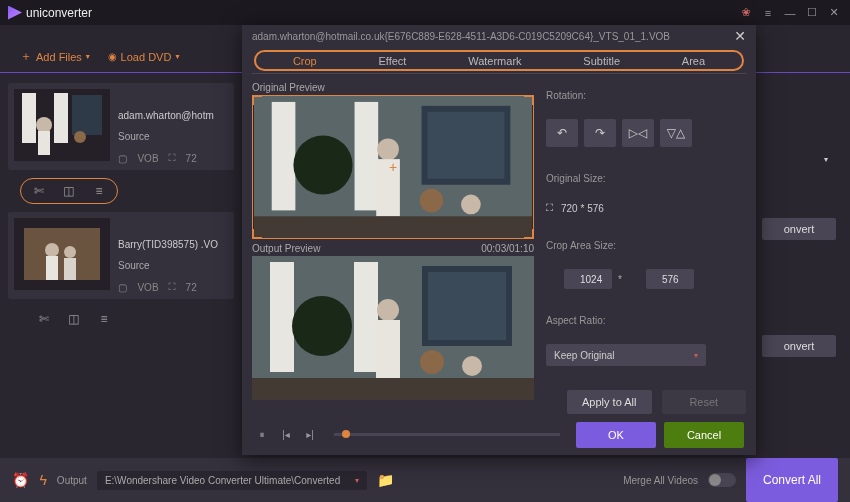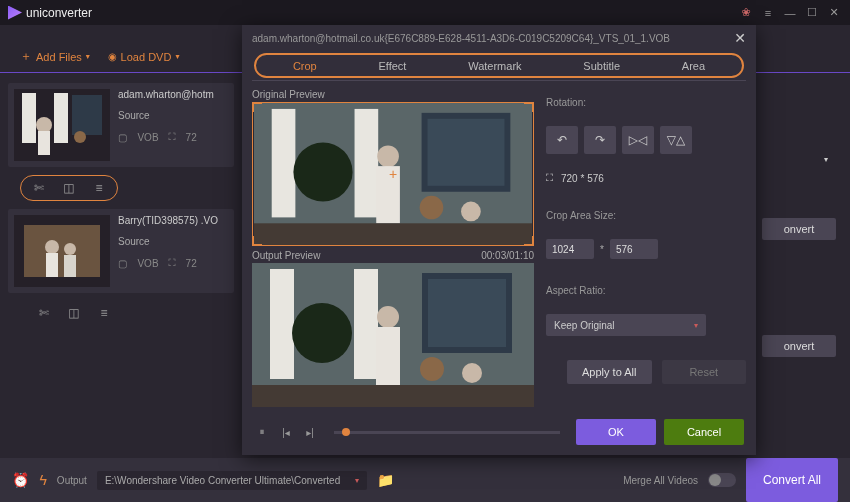--- a/index.html
+++ b/index.html
@@ -20,21 +20,21 @@
 .act-btn { color:#e0843f; font-size:11px; display:flex; align-items:center; gap:4px; cursor:pointer; }
 .act-btn .chev { font-size:8px; }
 
 
 .main { position:relative; height:385px; display:flex; }
 
 .left-col { width:242px; padding:10px 8px; display:flex; flex-direction:column; gap:8px; }
 .file-card { background:#34303c; border-radius:2px; display:flex; gap:8px; padding:6px; }
 .thumb { width:96px; height:72px; background:#3a3644; position:relative; display:flex; align-items:center; justify-content:center; }
 .thumb svg { width:100%; height:100%; }
-.file-meta { flex:1; display:flex; flex-direction:column; gap:10px; font-size:10px; color:#aaa; overflow:hidden; }
+.file-meta { flex:1; display:flex; flex-direction:column; gap:10px; font-size:10px; color:#aaa; overflow:hidden;margin-top:21px; }
 .file-name { white-space:nowrap; overflow:hidden; text-overflow:ellipsis; color:#ccc; }
 .src-row { display:flex; gap:10px; align-items:center; color:#888; }
 .mini-tools { display:flex; gap:14px; padding:4px 10px; }
 .mini-tools.ring { border:1px solid #e0843f; border-radius:14px; width:fit-content; margin-left:12px; }
 .mini-ico { width:16px; height:16px; display:flex; align-items:center; justify-content:center; color:#999; font-size:12px; cursor:pointer; }
 .convert-btn { position:absolute; right:14px; width:74px; height:22px; background:#4a4554; color:#ddd; font-size:11px; display:flex; align-items:center; justify-content:center; border-radius:2px; cursor:pointer; }
 .cbtn1 { top:145px; }
 .cbtn2 { top:262px; }
 .chevdot { position:absolute; top:82px; right:22px; color:#ccc; font-size:8px; cursor:pointer; }
 
@@ -60,21 +60,21 @@
 .ch-bl { left:-1px; bottom:-1px; border-right:none; border-top:none; }
 .ch-br { right:-1px; bottom:-1px; border-left:none; border-top:none; }
 .crop-center { position:absolute; left:50%; top:50%; width:12px; height:12px; margin:-6px; color:#e0843f; font-size:14px; text-align:center; line-height:12px; }
 
 .settings { flex:1; display:flex; flex-direction:column; gap:18px; padding-top:10px; font-size:10px; color:#aaa; }
 .sect-label { color:#999; }
 .rot-row { display:flex; gap:6px; }
 .rot-btn { width:32px; height:28px; background:#4a4554; display:flex; align-items:center; justify-content:center; color:#ccc; font-size:12px; cursor:pointer; border-radius:2px; }
 .size-row { display:flex; gap:8px; align-items:center; color:#ccc; }
 .size-inputs { display:flex; gap:6px; align-items:center; }
-.num-in { width:48px; height:20px; background:#4a4554; color:#ddd; font-size:10px; display:flex; align-items:center; padding:0 6px; border-radius:2px; }
+.num-in { width:48px; height:20px; background:#4a4554; color:#ddd; font-size:10px; display:flex; align-items:center; padding:0 16px; border-radius:2px;margin-left:18px; }
 .sel { width:160px; height:22px; background:#4a4554; display:flex; align-items:center; padding:0 8px; justify-content:space-between; color:#ccc; border-radius:2px; cursor:pointer; }
 .bot-row { display:flex; gap:10px; margin-top:6px;padding-left:21px; }
 .gray-btn { flex:1; height:24px; background:#4a4554; color:#ddd; display:flex; align-items:center; justify-content:center; font-size:11px; border-radius:2px; cursor:pointer; }
 .gray-btn.dis { color:#777; background:#3c3844; }
 
 .ed-foot { height:46px; display:flex; align-items:center; padding:0 12px; gap:8px; }
 .play-ctrls { display:flex; gap:8px; align-items:center; color:#999; }
 .pctrl { width:16px; height:16px; display:flex; align-items:center; justify-content:center; cursor:pointer; font-size:10px; }
 .timeline { flex:1; height:3px; background:#4a4554; position:relative; margin:0 8px; }
 .timeline .dot { position:absolute; left:8px; top:-3px; width:8px; height:8px; background:#e0843f; border-radius:50%; }
@@ -254,20 +254,21 @@
 
     <div class="settings">
       <div class="sect-label">Rotation:</div>
       <div class="rot-row">
         <div class="rot-btn">↶</div>
         <div class="rot-btn">↷</div>
         <div class="rot-btn">▷◁</div>
         <div class="rot-btn">▽△</div>
       </div>
 
+      <div class="sect-label" style="margin-top:8px;">Original Size:</div>
       <div class="size-row">
         <span>⛶</span>
         <span>720 * 576</span>
       </div>
 
       <div class="sect-label" style="margin-top:8px;">Crop Area Size:</div>
       <div class="size-inputs">
         <div class="num-in">
             <span>1024</span>
           </div>

